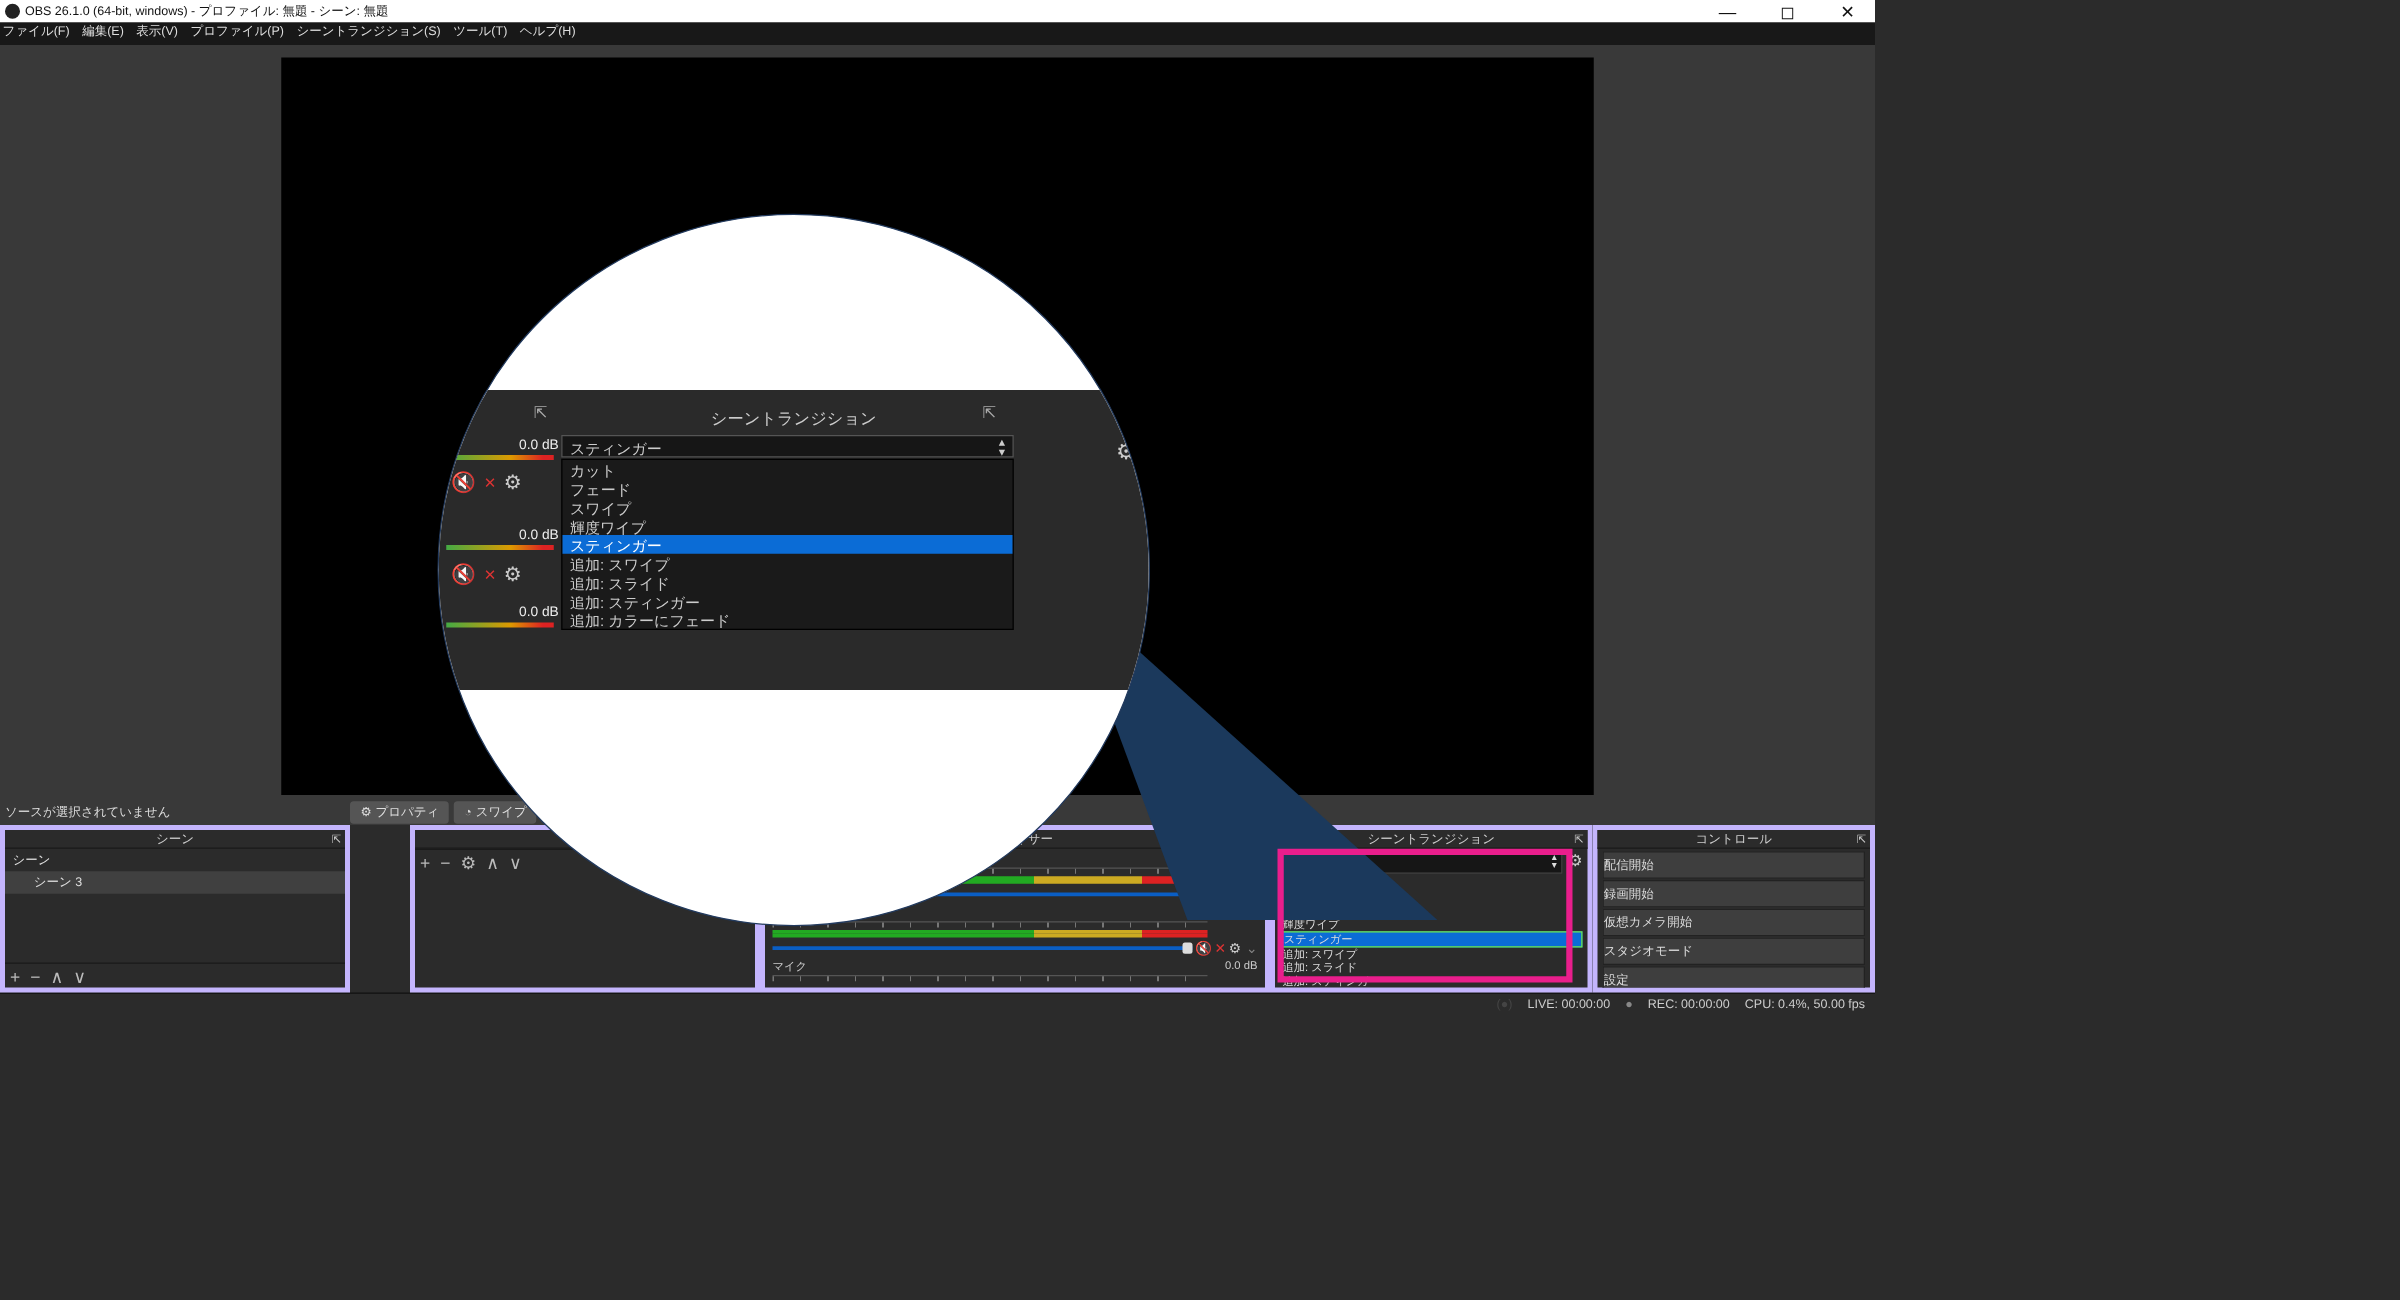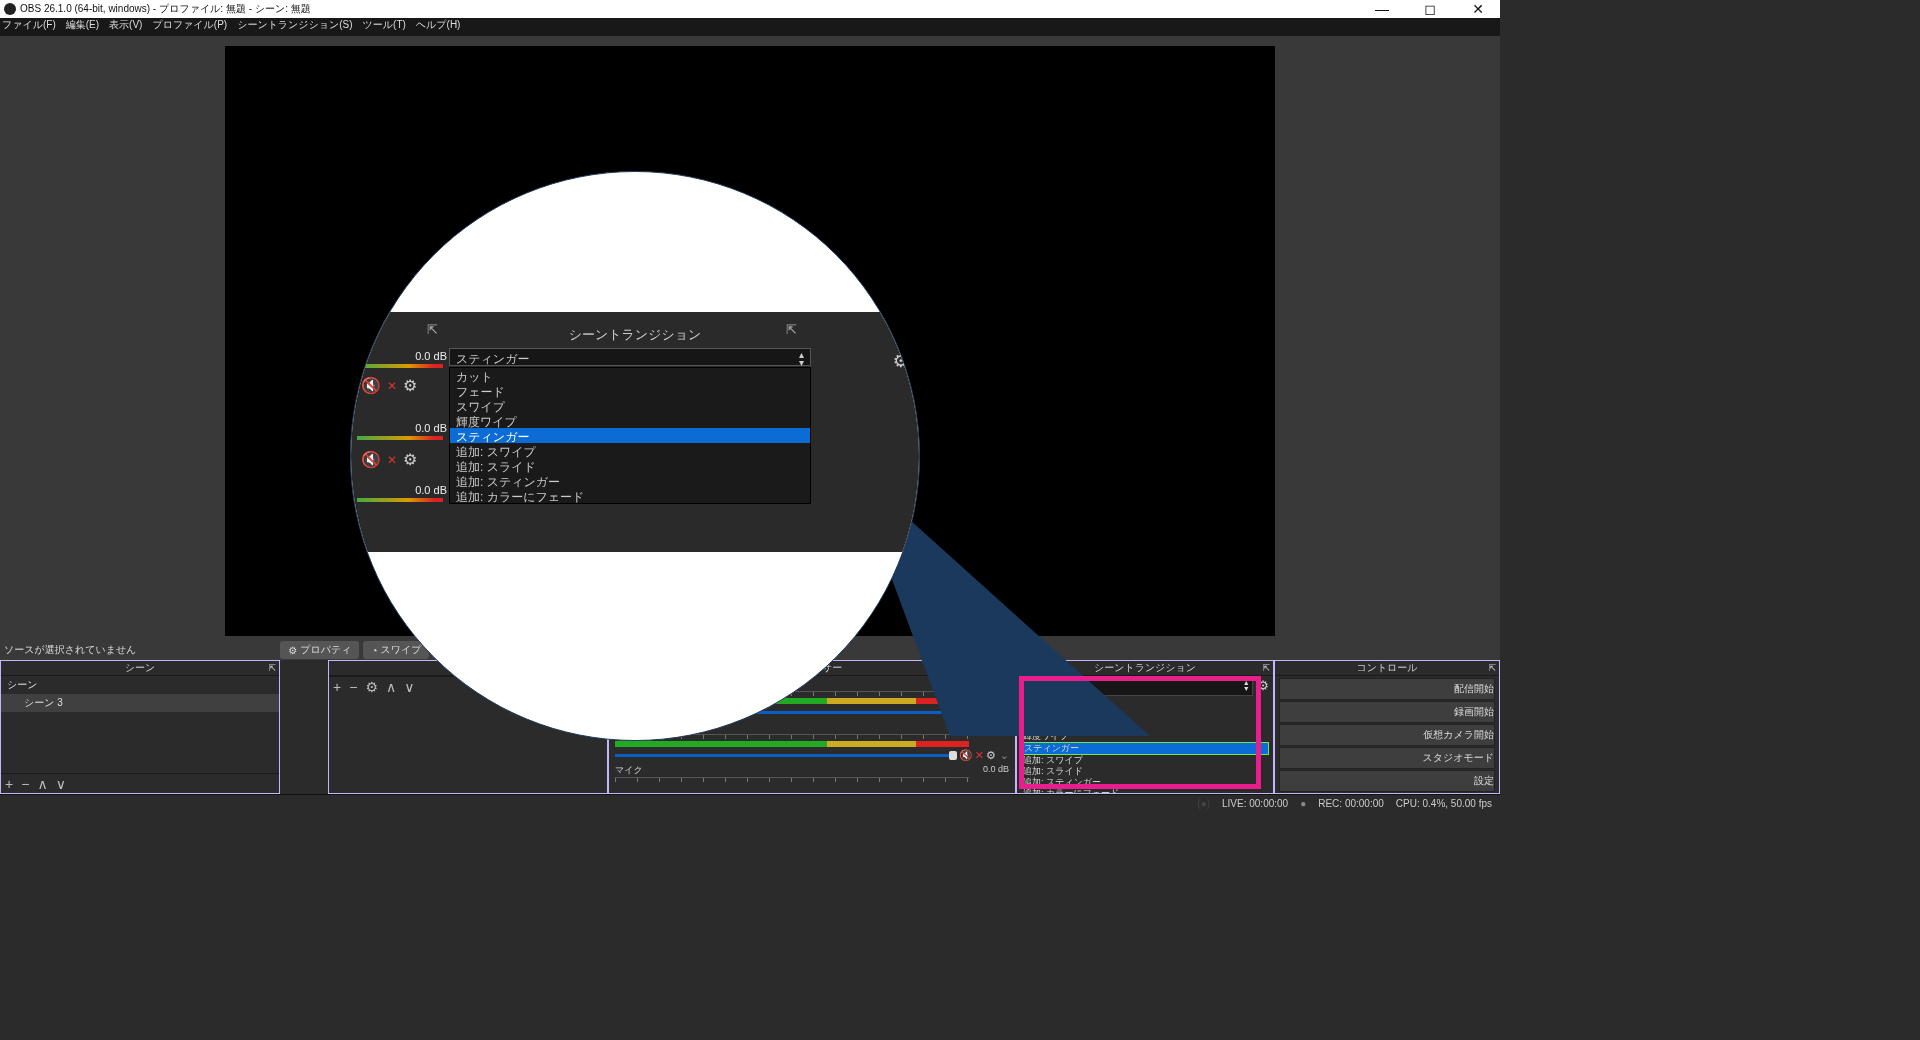--- a/index.html
+++ b/index.html
@@ -41,21 +41,21 @@
 
 .wedge { position: absolute; top: 430px; left: 800px; width: 0; height: 0; border-left: 200px solid transparent; border-right: 0 solid transparent; border-bottom: 270px solid #1b395c; transform: skewX(48deg); z-index: 2; }
 
 
 .context-bar { height: 20px; background: #393939; display: flex; align-items: center; padding: 0 4px; font-size: 10px; color: #ddd; }
 .context-bar .btn { background: #555; border-radius: 3px; padding: 2px 8px; margin-left: 4px; display: flex; align-items: center; gap: 3px; font-size: 10px; }
 
 
 .panels { display: flex; height: 134px; }
 
-.panel { background: #2b2b2b; display: flex; flex-direction: column; border: 1px solid #c4b5fd; }
+.panel { background: #2b2b2b; display: flex; flex-direction: column; border: 4px solid #c4b5fd; }
 .phead { height: 15px; background: #2b2b2b; text-align: center; font-size: 10px; color: #ccc; display: flex; align-items: center; justify-content: center; position: relative; border-bottom: 1px solid #1a1a1a; }
 .phead .corner { position: absolute; right: 3px; font-size: 9px; }
 .pbody { flex: 1; overflow: hidden; position: relative; }
 .pfoot { height: 20px; display: flex; align-items: center; padding: 0 4px; gap: 8px; color: #bbb; font-size: 14px; border-top: 1px solid #1a1a1a; }
 
 .scenes { width: 280px; }
 .scenes .pbody { font-size: 10px; }
 .scenes .pbody div { padding: 2px 6px; }
 .scenes .pbody .sel { background: #404040; padding-left: 23px; }
 
@@ -82,21 +82,21 @@
 .pinkbox { position: absolute; top: 15px; left: 2px; right: 12px; bottom: 4px; border: 5px solid #e91e8c; z-index: 10; }
 .transitions .sel-row { display: flex; padding: 2px 4px; gap: 4px; }
 .transitions .selbox { flex: 1; background: #161616; padding: 1px 4px; font-size: 10px; border: 1px solid #444; display: flex; justify-content: space-between; }
 .transitions .tlist { font-size: 9px; padding: 0 4px; }
 .transitions .tlist div { padding: 0 2px; line-height: 11px; }
 .transitions .tlist .sgreen { background: #0b6cd6; border: 1px solid #6ee84a; }
 .transitions .gear2 { font-size: 13px; color: #ccc; }
 
 .controls { width: 226px; }
 .controls .pbody { padding: 2px 4px; display: flex; flex-direction: column; gap: 1px; }
-.cbtn { background: #3e3e3e; text-align: right; font-size: 10px; padding: 3px 0; color: #ddd; border: 1px solid #222; }
+.cbtn { background: #3e3e3e; text-align: left; font-size: 10px; padding: 3px 0; color: #ddd; border: 1px solid #222; }
 
 
 .status { height: 18px; background: #2b2b2b; display: flex; align-items: center; justify-content: flex-end; gap: 12px; padding: 0 8px; font-size: 10px; color: #ccc; border-top: 1px solid #111; }
 .status .dot-live { color: #444; }
 .status .dot-rec { color: #888; }
 </style>
 </head>
 <body>
 
 <div class="titlebar">

